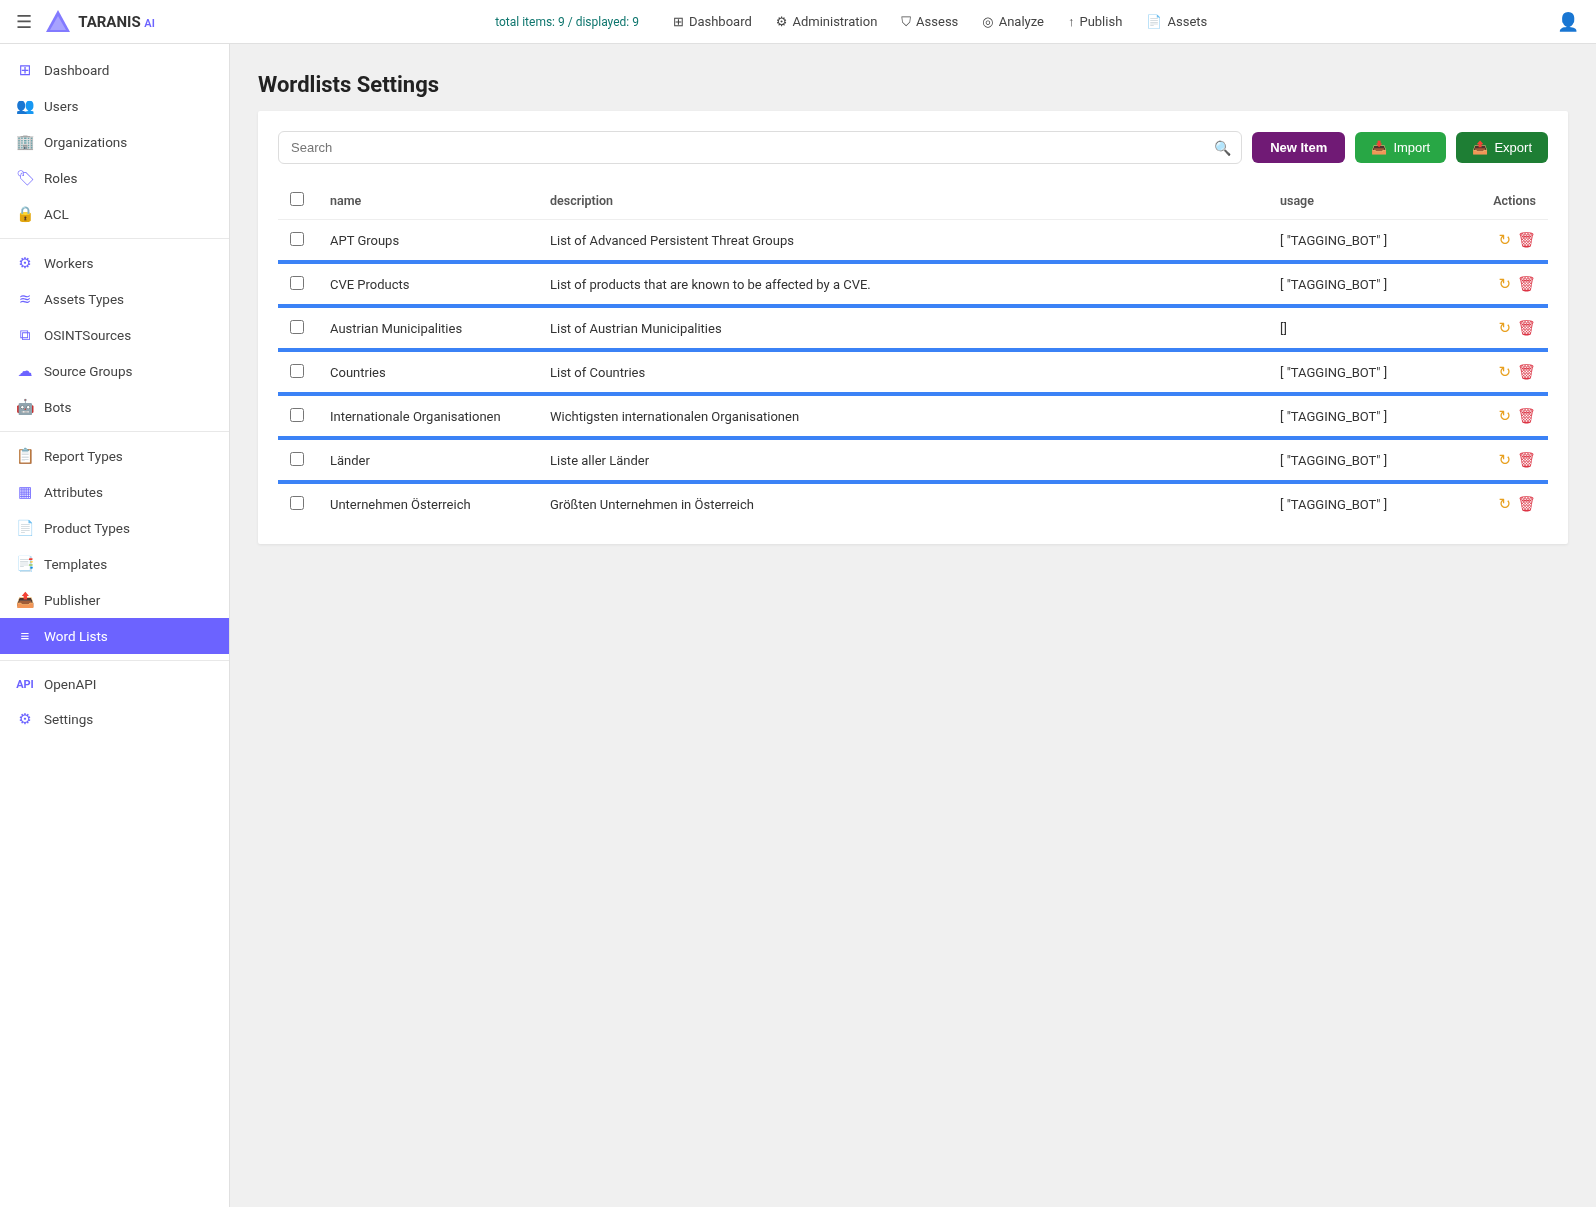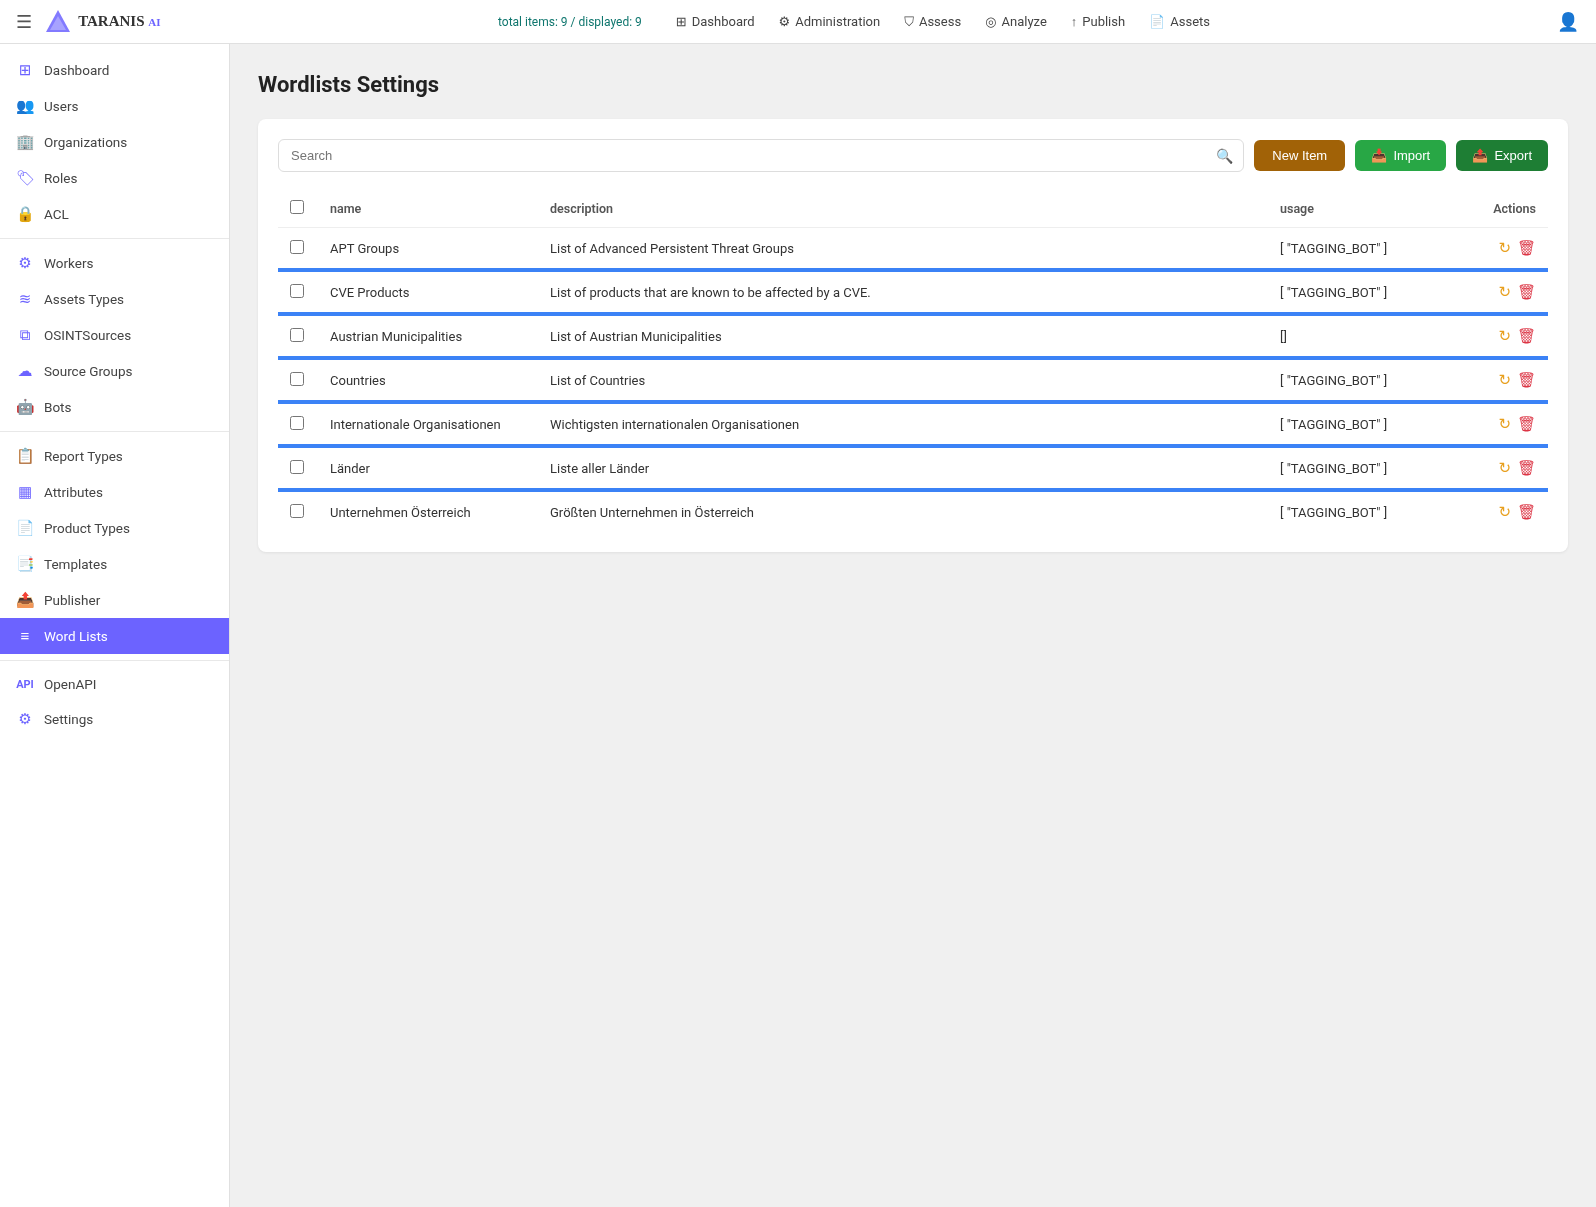--- a/index.html
+++ b/index.html
@@ -57,26 +57,26 @@
     .sidebar-item.active .sidebar-icon { color: #fff; }
     .sidebar-divider { height: 1px; background: #e8e8e8; margin: 6px 0; }
 
     
     .main-content {
       flex: 1;
       overflow-y: auto;
       padding: 28px 28px 28px 28px;
       background: #f0f0f0;
     }
-    .page-title { font-size: 22px; font-weight: 700; color: #222; margin-bottom: 22px; }
+    .page-title { font-size: 22px; font-weight: 700; color: #222; margin-bottom: 14px; }
 
     
     .card {
       background: #fff;
-      border-radius: 8px;
+      border-radius: 2px;
       padding: 20px;
       box-shadow: 0 1px 3px rgba(0,0,0,0.07);
     }
 
     
     .toolbar {
       display: flex;
       align-items: center;
       gap: 10px;
       margin-bottom: 18px;
@@ -97,28 +97,28 @@
     .search-icon-btn {
       position: absolute;
       right: 10px;
       top: 50%;
       transform: translateY(-50%);
       color: #999;
       font-size: 14px;
       cursor: pointer;
     }
     .btn-new-item {
-      background: #a16207;
+      background: #701a75;
       color: #fff;
       border: none;
       border-radius: 6px;
       padding: 8px 18px;
       font-size: 13px;
       cursor: pointer;
-      font-weight: 400;
+      font-weight: 700;
       white-space: nowrap;
     }
     .btn-import {
       background: #28a745;
       color: #fff;
       border: none;
       border-radius: 6px;
       padding: 8px 16px;
       font-size: 13px;
       cursor: pointer;
@@ -177,21 +177,21 @@
 
 <nav class="navbar">
   <div class="navbar-left">
     <span class="hamburger-icon">☰</span>
     <div class="brand">
 
       <svg class="brand-logo" viewBox="0 0 28 28" fill="none">
         <polygon points="14,2 26,24 2,24" fill="#6c63ff" opacity="0.85"></polygon>
         <polygon points="14,8 22,22 6,22" fill="#fff" opacity="0.3"></polygon>
       </svg>
-      <span style="font-weight:700;font-size:15px;color:#333;font-family:Liberation Serif, serif;">TARANIS <span style="color:#6c63ff;font-size:11px;font-weight:600;">AI</span></span>
+      <span style="font-weight:700;font-size:15px;color:#333;">TARANIS <span style="color:#6c63ff;font-size:11px;font-weight:600;">AI</span></span>
     </div>
   </div>
   <div class="navbar-center">
     <span class="total-items">total items: 9 / displayed: 9</span>
     <div class="nav-links">
       <div class="nav-link">
         <span>⊞</span>
         <span>Dashboard</span>
       </div>
       <div class="nav-link">

